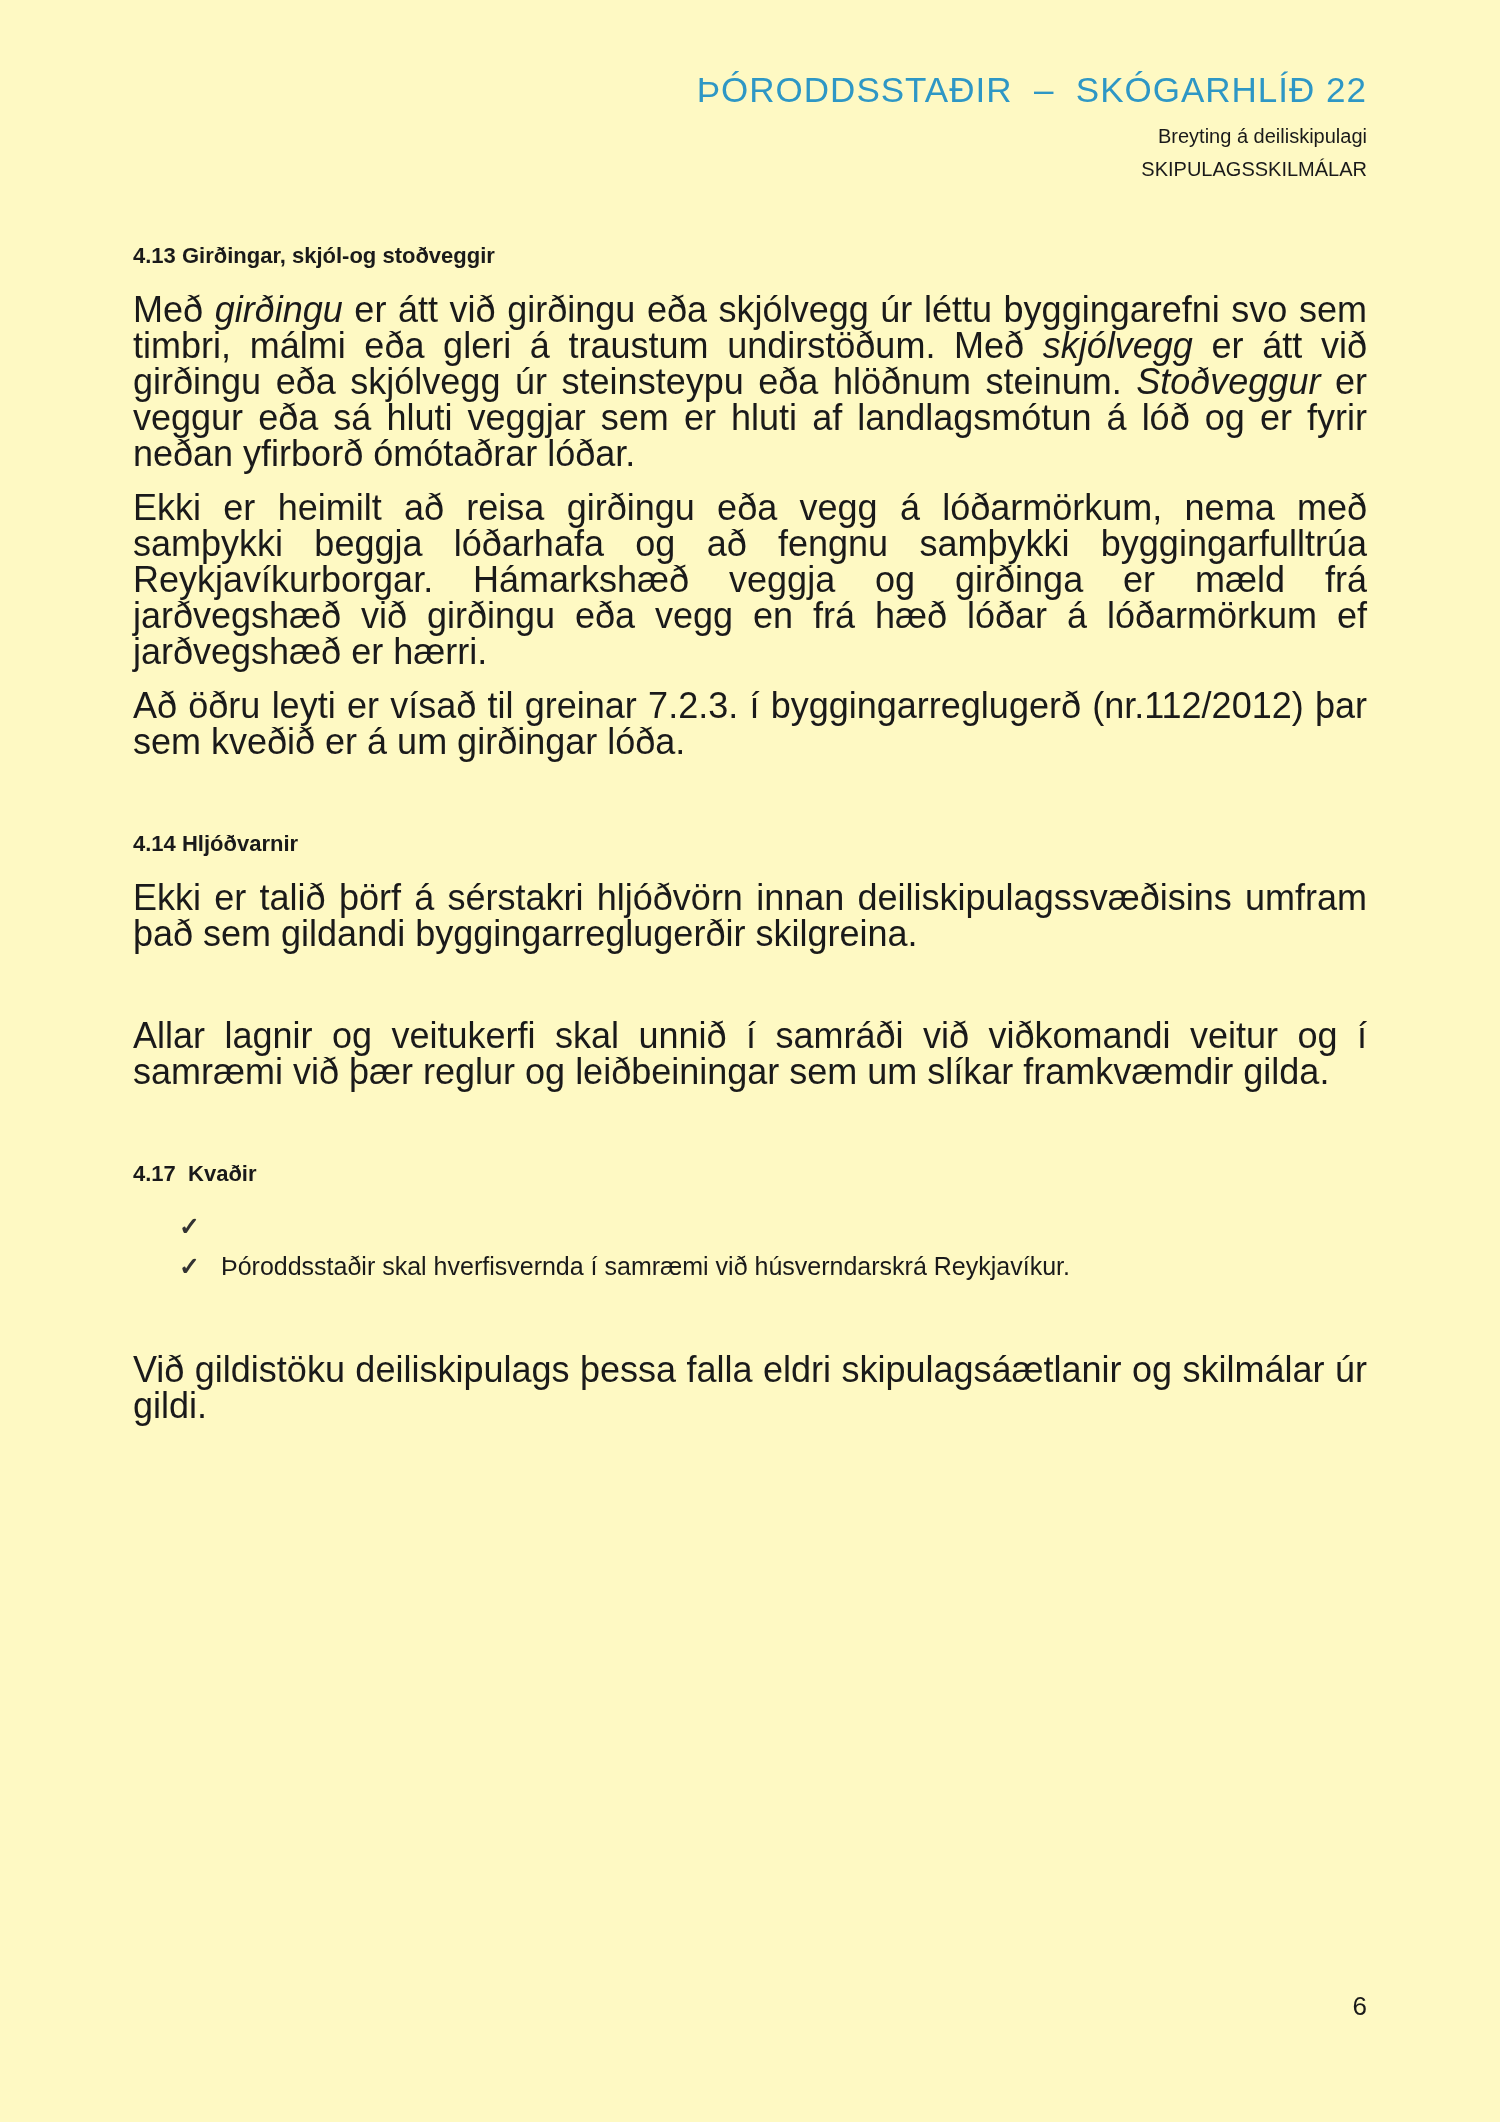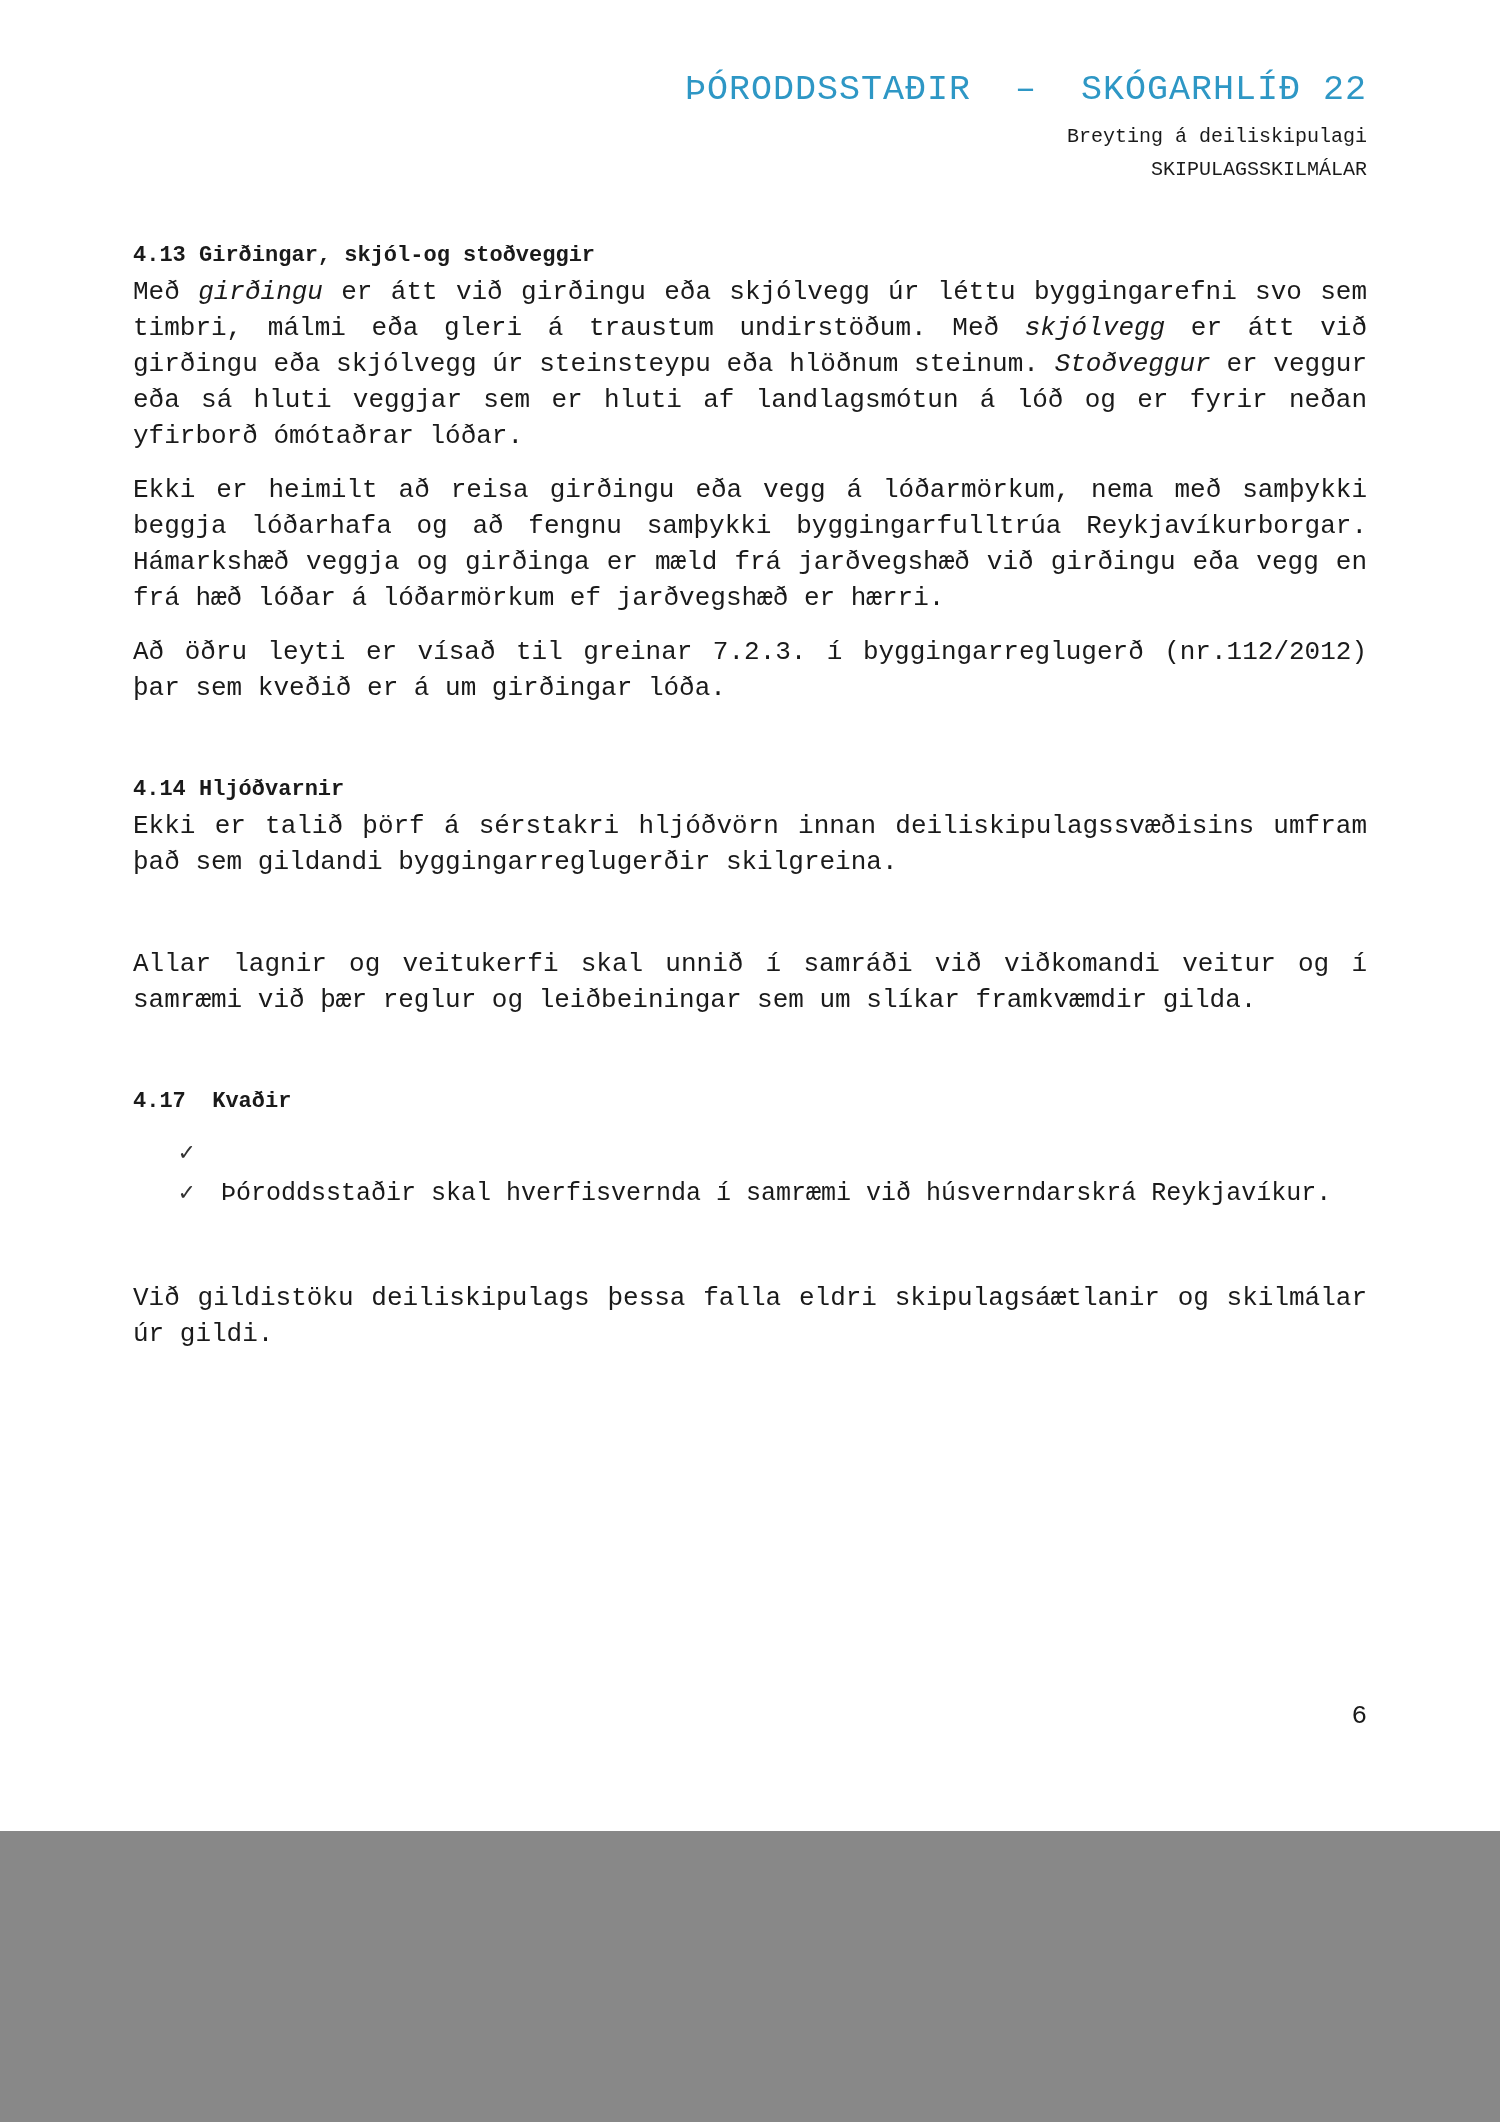--- a/index.html
+++ b/index.html
@@ -1,23 +1,23 @@
 <!DOCTYPE html>
 <html><head>
 <meta charset="utf-8">
 <style>
   * { margin: 0; padding: 0; box-sizing: border-box; }
   html, body { background: #888; }
   .page {
     position: relative;
     width: 1500px;
-    height: 1831px;
+    height: 2122px;
     margin: 0 auto;
-    background: #ffffff;
-    font-family: Liberation Mono, monospace;
+    background: #fef9c3;
+    font-family: Liberation Sans, sans-serif;
     color: #1a1a1a;
     overflow: hidden;
   }
   .content {
     padding: 70px 133px 0 133px;
   }
   .doc-header {
     text-align: right;
   }
   .doc-title {
@@ -35,24 +35,24 @@
   .doc-body {
     margin-top: 52px;
   }
   .sec-heading {
     font-size: 22px;
     font-weight: 700;
     line-height: 36px;
     white-space: pre-wrap;
   }
   .para {
-    font-size: 26px;
+    font-size: 36px;
     line-height: 36px;
     text-align: justify;
-    margin: 0 0 18px 0;
+    margin: 18px 0 18px 0;
   }
   .para em { font-style: italic; }
   .sec { margin-top: 0; }
   .sec + .sec { margin-top: 66px; }
   .check-list {
     list-style: none;
     margin-top: 14px;
     padding-left: 46px;
   }
   .check-item {

